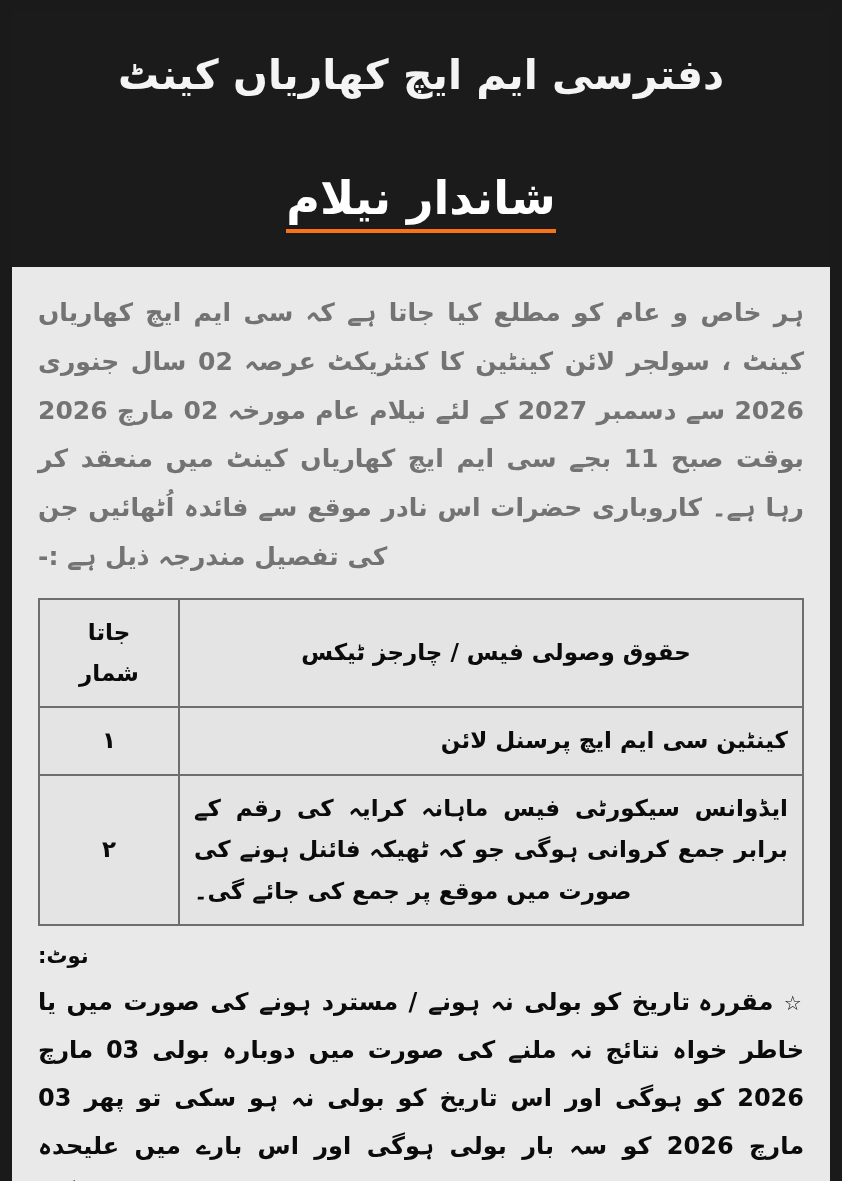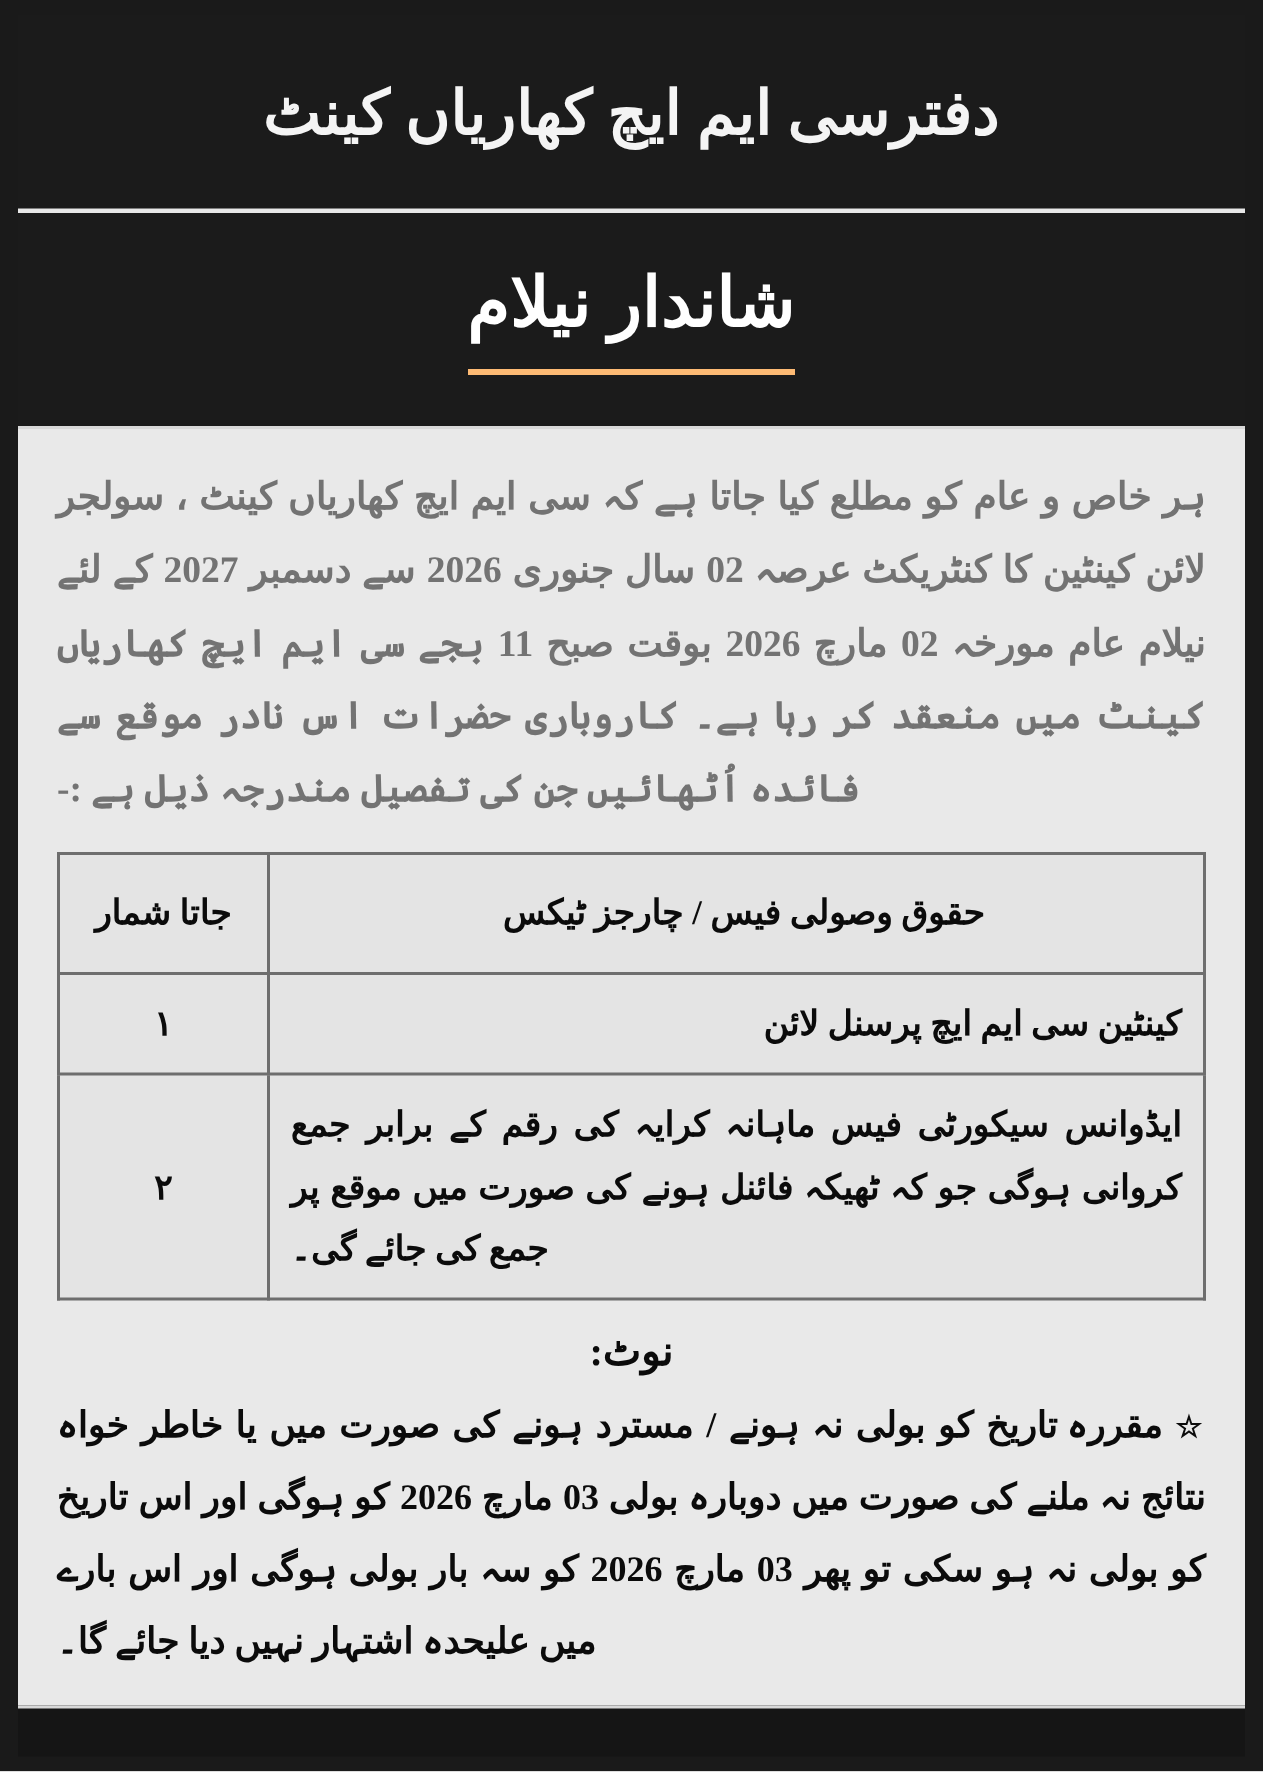--- a/index.html
+++ b/index.html
@@ -10,21 +10,20 @@
   body {
     font-family: "DejaVu Sans", sans-serif;
   }
   .page {
     width: 842px;
     height: 1181px;
     position: relative;
     background: #ffffff;
     box-sizing: border-box;
     overflow: hidden;
-    font-family: Liberation Serif, serif;
   }
 
   
   .frame {
     position: absolute;
     left: 0;
     top: 0;
     width: 842px;
     height: 1181px;
     background: #1a1a1a;
@@ -75,22 +74,22 @@
     background: #1b1b1b;
     text-align: center;
     padding: 30px 20px 34px 20px;
     direction: rtl;
   }
   .headline {
     display: inline-block;
     font-size: 46px;
     font-weight: bold;
     color: #ffffff;
-    border-bottom: 4px solid #fdba74;
-    padding-bottom: 14px;
+    border-bottom: 4px solid #f97316;
+    padding-bottom: 0;
     line-height: 1.3;
   }
 
   
   .body-light {
     background: #e9e9e9;
     color: #000000;
     direction: rtl;
     padding: 22px 26px 18px 26px;
     flex: 0 0 auto;
@@ -136,23 +135,23 @@
     padding-left: 24px;
   }
   td.desc-just {
     text-align: justify;
     text-align-last: left;
   }
 
   
   .note-label {
     margin-top: 18px;
-    font-size: 27px;
-    font-weight: bold;
-    text-align: center;
+    font-size: 21px;
+    font-weight: bold;
+    text-align: left;
     direction: rtl;
     color: #0b0b0b;
   }
   .note-body {
     font-size: 24px;
     line-height: 2.0;
     font-weight: bold;
     text-align: justify;
     text-align-last: left;
     direction: rtl;

